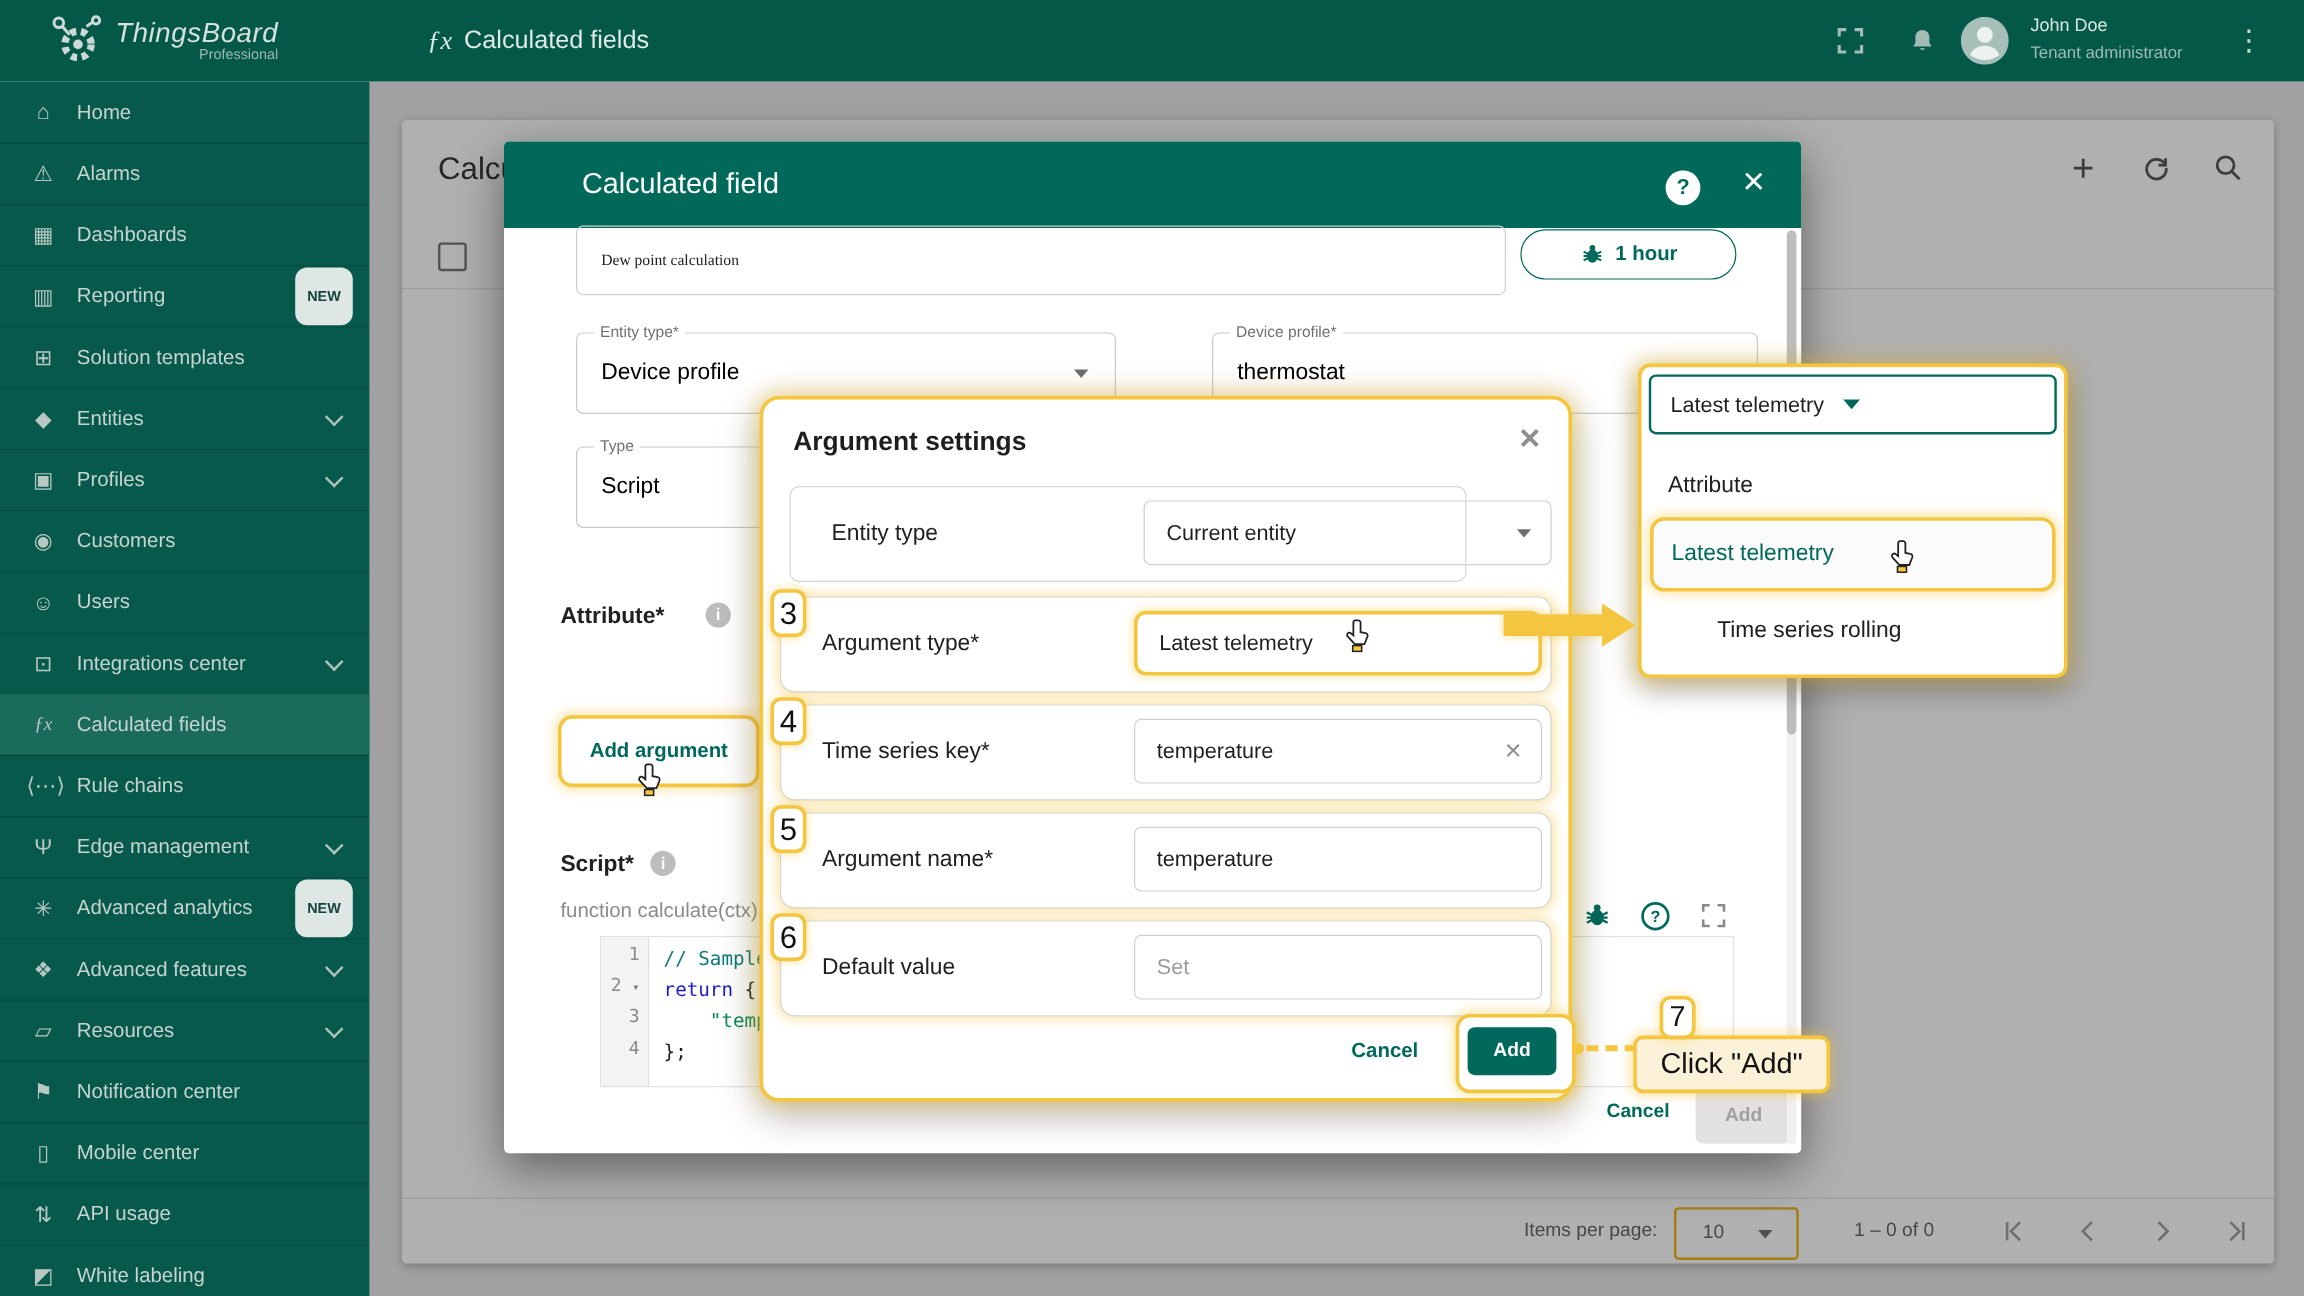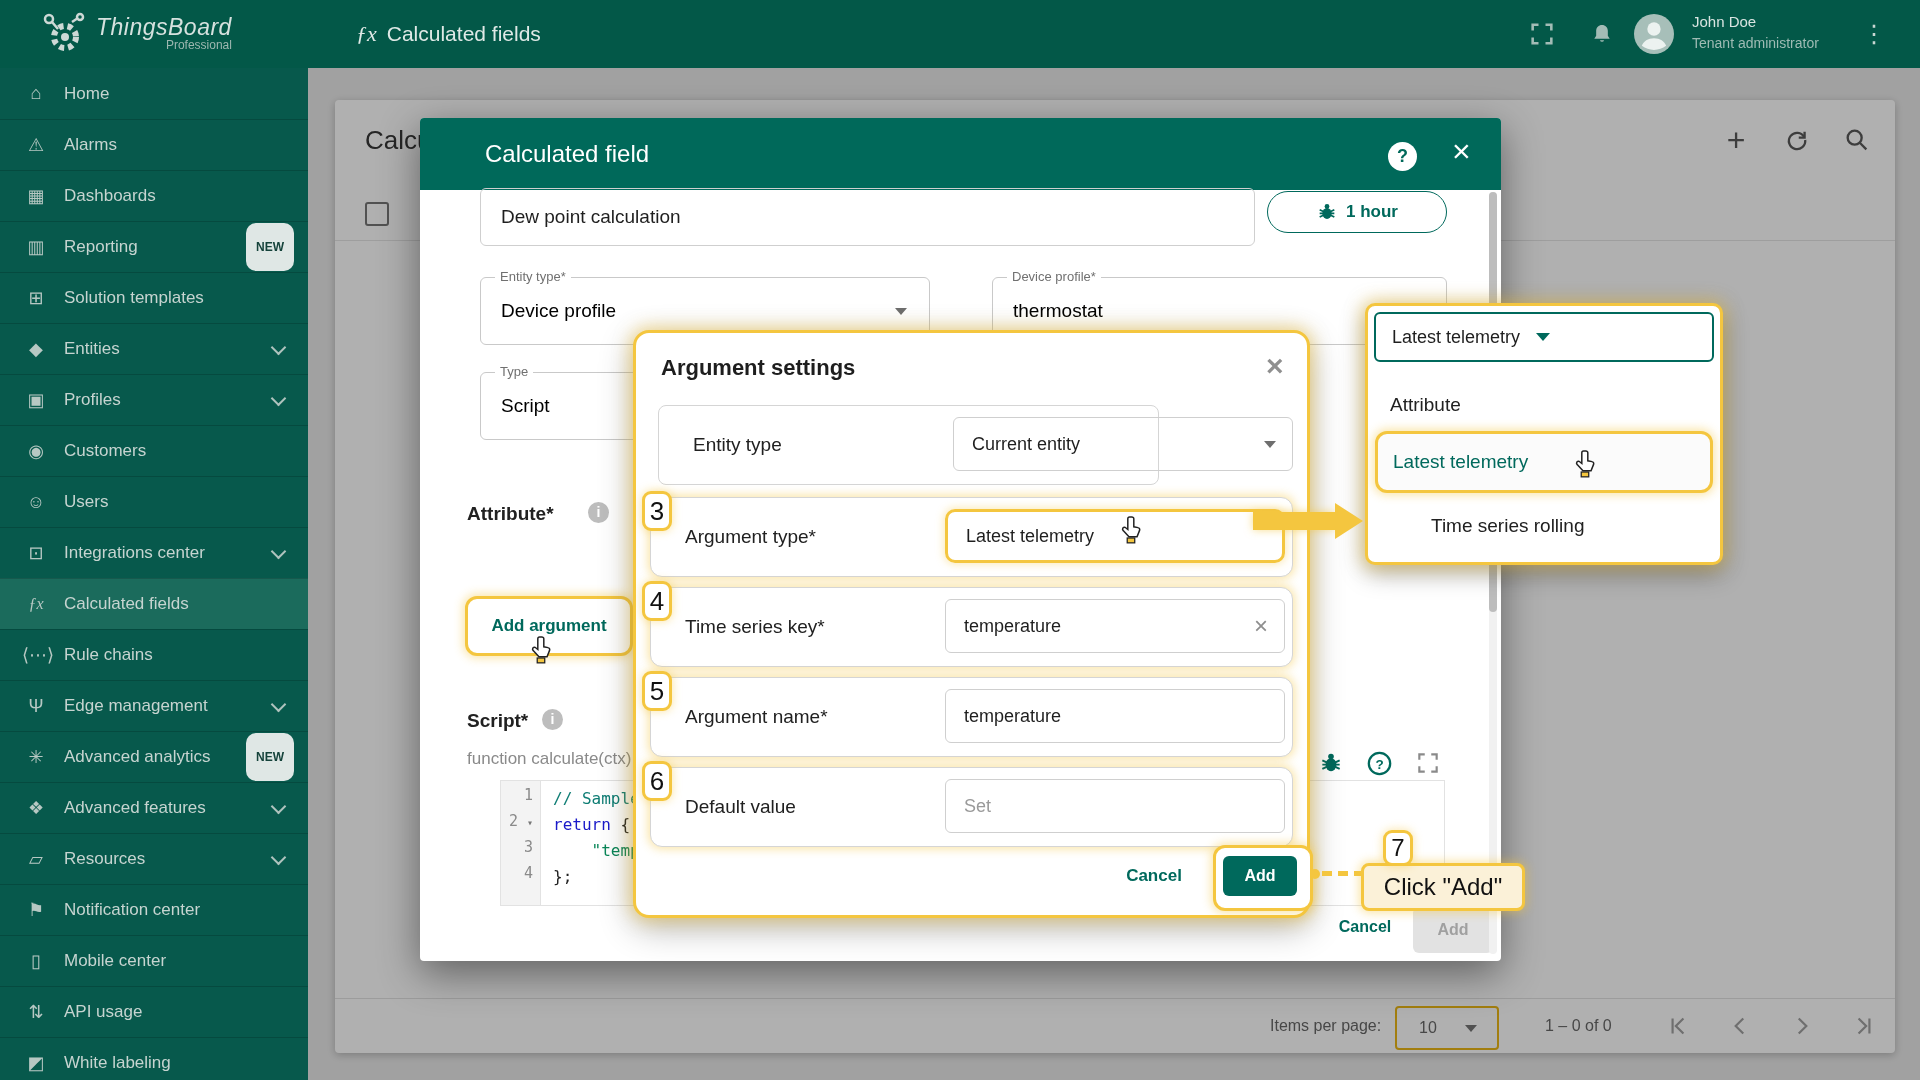--- a/index.html
+++ b/index.html
@@ -47,21 +47,21 @@
   .tri{width:0;height:0;border-left:6px solid transparent;border-right:6px solid transparent;border-top:7px solid #6E6E6E;}
   .info{display:inline-block;width:21px;height:21px;border-radius:50%;background:#BDBDBD;color:#fff;font-size:14px;font-weight:bold;line-height:21px;text-align:center;}
   .ylw{border:3px solid #F4C63F;box-shadow:0 0 10px 2px rgba(244,198,63,.45);background:#fff;}
   
   .dialog{position:absolute;left:112px;top:50px;width:1081px;height:843px;background:#fff;border-radius:4px;box-shadow:0 12px 40px rgba(0,0,0,.45);z-index:3;}
   .dlg-head{position:absolute;left:0;top:0;width:100%;height:72px;background:#00695A;border-radius:4px 4px 0 0;}
   .dlg-title{position:absolute;left:65px;top:0;height:72px;display:flex;align-items:center;color:#fff;font-size:24px;font-weight:500;}
   .help-circ{position:absolute;left:968px;top:24px;width:29px;height:29px;border-radius:50%;background:#fff;color:#00695A;font-weight:bold;font-size:18px;text-align:center;line-height:29px;}
   .dlg-x{position:absolute;left:1032px;top:17px;color:#fff;font-size:32px;line-height:32px;cursor:pointer;}
   .name-box{position:absolute;left:60px;top:70px;width:775px;height:58px;border:1px solid #CFCFCF;border-radius:6px;box-sizing:border-box;display:flex;align-items:center;}
-  .name-box span{margin-left:20px;font-size:19px;color:#1F1F1F;}
+  .name-box span{margin-left:20px;font-size:13px;color:#1F1F1F;font-family:Liberation Serif, serif;}
   .pill{position:absolute;left:847px;top:73px;width:180px;height:42px;border:1.5px solid #00695C;border-radius:22px;box-sizing:border-box;display:flex;align-items:center;justify-content:center;color:#00695C;font-size:17px;font-weight:600;gap:8px;}
   .fieldset{position:absolute;border:1px solid #C9C9C9;border-radius:6px;background:#fff;box-sizing:border-box;}
   .flabel{position:absolute;top:-9px;left:14px;background:#fff;padding:0 5px;font-size:13px;color:#707070;}
   .fvalue{position:absolute;left:20px;top:50%;transform:translateY(-50%);font-size:19px;color:#000000;white-space:nowrap;}
   .farrow{position:absolute;right:22px;top:30px;}
   .teal-chev{position:absolute;right:28px;top:25px;width:11px;height:11px;border-right:2.5px solid #00695C;border-bottom:2.5px solid #00695C;transform:rotate(45deg);}
   .sec-label{position:absolute;font-size:19px;font-weight:600;color:#212121;}
   .sig{position:absolute;left:47px;top:631px;font-size:17px;color:#8A8A8A;}
   .addarg{position:absolute;left:45px;top:478px;width:162px;height:54px;border-radius:12px;display:flex;align-items:center;justify-content:center;color:#00695C;font-size:17px;font-weight:600;}
   .addarg:after{content:'';position:absolute;right:-22px;top:50%;transform:translateY(-50%);border-top:14px solid transparent;border-bottom:14px solid transparent;border-right:18px solid #F4C63F;}
@@ -74,21 +74,21 @@
   .scr-ic{position:absolute;top:632px;width:27px;height:27px;}
   .dlg-cancel{position:absolute;left:905px;top:800px;width:80px;text-align:center;color:#00695C;font-size:16px;font-weight:600;cursor:pointer;}
   .dlg-add-dis{position:absolute;left:993px;top:789px;width:80px;height:46px;background:#E2E2E2;border-radius:6px;color:#A0A0A0;font-size:16px;font-weight:600;display:flex;align-items:center;justify-content:center;}
   .dlg-scroll{position:absolute;left:1069px;top:74px;width:8px;height:762px;background:#F1F1F1;border-radius:4px;}
   .dlg-thumb{position:absolute;left:0;top:0;width:8px;height:420px;background:#BDBDBD;border-radius:4px;}
   
   .arg-dialog{position:absolute;left:325px;top:262px;width:677px;height:588px;background:#fff;border:3px solid #F4C63F;border-radius:16px;box-sizing:border-box;z-index:4;
               box-shadow:0 0 16px 3px rgba(244,198,63,.5),0 10px 34px rgba(0,0,0,.3);}
   .arg-title{position:absolute;left:25px;top:22px;font-size:22px;font-weight:600;color:#1E1E1E;}
   .arg-x{position:absolute;left:630px;top:16px;font-size:30px;color:#8F8F8F;font-weight:bold;cursor:pointer;}
-  .arg-row{position:absolute;left:22px;width:501px;height:80px;border:1px solid #D5D5D5;border-radius:8px;box-sizing:border-box;}
+  .arg-row{position:absolute;left:22px;width:564px;height:80px;border:1px solid #D5D5D5;border-radius:8px;box-sizing:border-box;}
   .arg-row.yrow{left:14px;width:643px;border-radius:12px;}
   .row-label{position:absolute;left:34px;top:50%;transform:translateY(-50%);font-size:19px;color:#212121;white-space:nowrap;}
   .val-box{position:absolute;left:294px;top:11px;width:340px;height:54px;border:1px solid #CFCFCF;border-radius:6px;box-sizing:border-box;display:flex;align-items:center;}
   .val-box.yval{border:3px solid #F4C63F;border-radius:10px;box-shadow:0 0 8px 1px rgba(244,198,63,.4);}
   .val-box span{margin-left:18px;font-size:18px;color:#1F1F1F;white-space:nowrap;}
   .val-box .ph{color:#9A9A9A;}
   .val-box .clear{margin-left:auto;margin-right:16px;color:#8E8E8E;font-size:24px;line-height:20px;}
   .val-box .varr{margin-left:auto;margin-right:16px;}
   .step-badge{position:absolute;width:30px;height:40px;background:#fff;border:3px solid #F4C63F;border-radius:9px;box-sizing:border-box;
               display:flex;align-items:center;justify-content:center;font-size:26px;color:#111;z-index:5;box-shadow:0 0 8px 1px rgba(244,198,63,.4);}
@@ -321,21 +321,21 @@
           <path d="M4 9.5l4 2M4 13.5h4M4 17.5l4-2M20 9.5l-4 2M20 13.5h-4M20 17.5l-4-2" stroke="#00695C" stroke-width="1.8"></path>
         </svg>
         <span>1 hour</span>
       </div>
 
       <div class="fieldset" style="left:60px;top:159px;width:450px;height:68px;">
         <span class="flabel">Entity type*</span>
         <span class="fvalue">Device profile</span>
         <span class="tri farrow"></span>
       </div>
-      <div class="fieldset" style="left:572px;top:159px;width:455px;height:68px;">
+      <div class="fieldset" style="left:590px;top:159px;width:455px;height:68px;">
         <span class="flabel">Device profile*</span>
         <span class="fvalue">thermostat</span>
         <span class="teal-chev"></span>
       </div>
       <div class="fieldset" style="left:60px;top:254px;width:310px;height:68px;">
         <span class="flabel">Type</span>
         <span class="fvalue">Script</span>
       </div>
 
       <span class="sec-label" style="left:47px;top:385px;">Attribute*</span>

